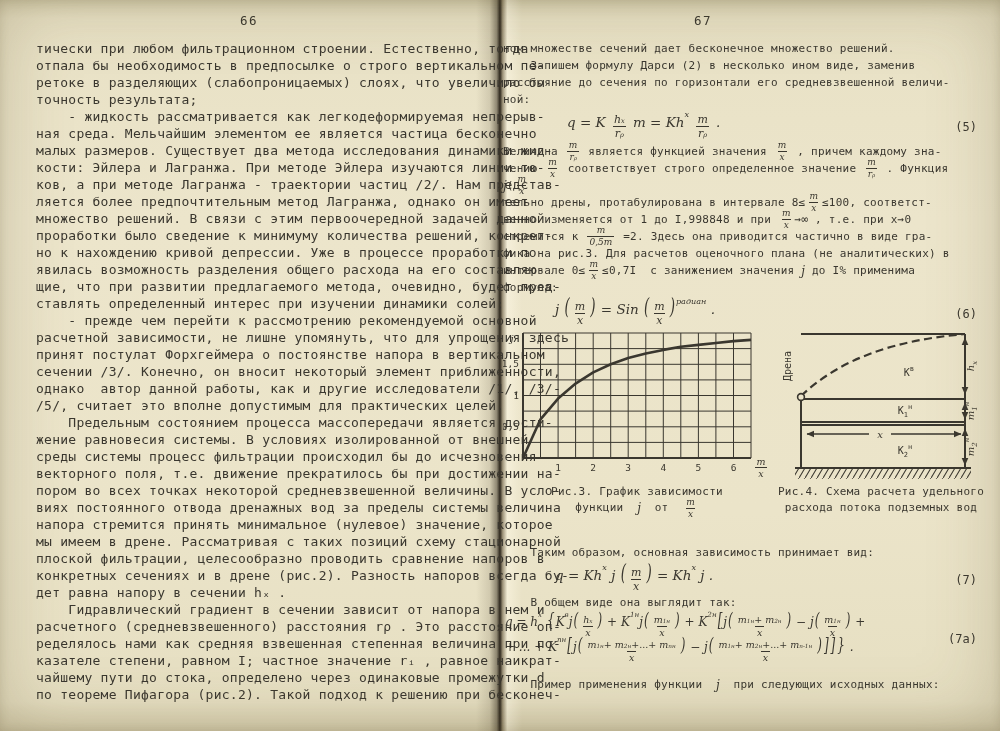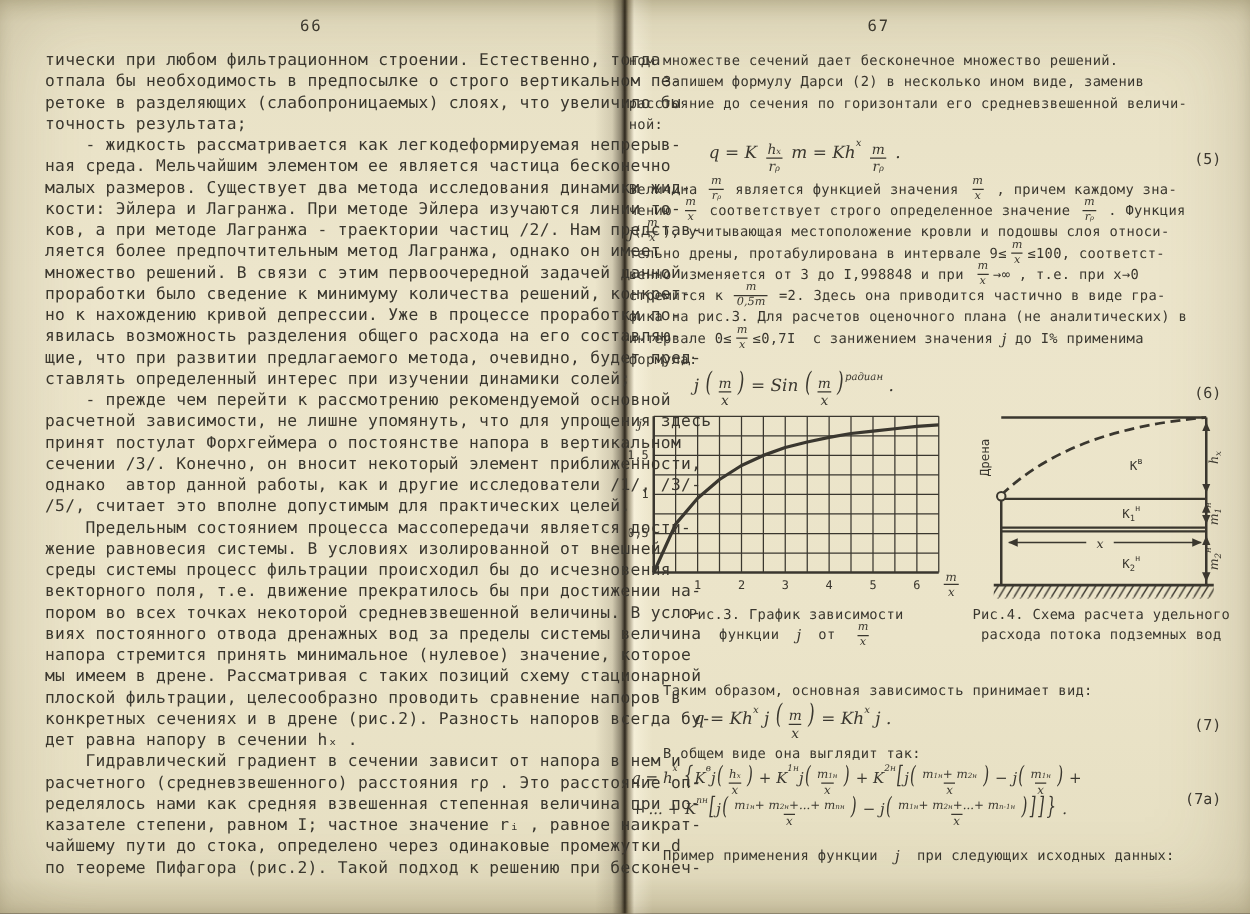--- a/index.html
+++ b/index.html
@@ -103,23 +103,23 @@
         </div>
         <div class="formula" style="margin-top: 6px; margin-bottom: 4px;">
           <div class="ftokswrap" style="margin-left: 64px;">
             <div class="ftoks"><span>q = K </span><span class="frac"><span class="fn"><span>h</span><sub class="fsub">x</sub></span><span class="fd"><span>r</span><sub class="fsub">ρ</sub></span></span><span> m = Kh</span><sub class="fsub">x</sub><span> </span><span class="frac"><span class="fn">m</span><span class="fd"><span>r</span><sub class="fsub">ρ</sub></span></span><span> .</span></div>
           </div>
           <span class="fnum">(5)</span>
         </div>
         <div>
           <div class="rline"><span>Величина </span><span class="frac"><span class="fn">m</span><span class="fd"><span>r</span><sub class="fsub">ρ</sub></span></span><span> является функцией значения </span><span class="frac"><span class="fn">m</span><span class="fd">x</span></span><span> , причем каждому зна-</span></div>
           <div class="rline"><span>чению </span><span class="frac"><span class="fn">m</span><span class="fd">x</span></span><span> соответствует строго определенное значение </span><span class="frac"><span class="fn">m</span><span class="fd"><span>r</span><sub class="fsub">ρ</sub></span></span><span> . Функция</span></div>
-          <div class="rline"><span class="it">j</span><span>(</span><span class="frac"><span class="fn">m</span><span class="fd">x</span></span><span>), учитывающая местоположение кровли и подошвы слоя относи-</span></div>
-          <div class="rline"><span>тельно дрены, протабулирована в интервале 9≤</span><span class="frac"><span class="fn">m</span><span class="fd">x</span></span><span>≤100, соответст-</span></div>
-          <div class="rline"><span>венно изменяется от 3 до I,998848 и при </span><span class="frac"><span class="fn">m</span><span class="fd">x</span></span><span>→∞ , т.е. при x→0</span></div>
+          <div class="rline"><span class="it">j</span><span>(</span><span class="frac"><span class="fn">m</span><span class="fd">x</span></span></div>
+          <div class="rline"><span>тельно дрены, протабулирована в интервале 8≤</span><span class="frac"><span class="fn">m</span><span class="fd">x</span></span><span>≤100, соответст-</span></div>
+          <div class="rline"><span>венно изменяется от 1 до I,998848 и при </span><span class="frac"><span class="fn">m</span><span class="fd">x</span></span><span>→∞ , т.е. при x→0</span></div>
           <div class="rline"><span>стремится к </span><span class="frac"><span class="fn">m</span><span class="fd">0,5m</span></span><span> =2. Здесь она приводится частично в виде гра-</span></div>
           <div class="rline"><span>фика на рис.3. Для расчетов оценочного плана (не аналитических) в</span></div>
           <div class="rline"><span>интервале 0≤</span><span class="frac"><span class="fn">m</span><span class="fd">x</span></span><span>≤0,7I  с занижением значения </span><span class="it">j</span><span> до I% применима</span></div>
           <div class="rline"><span>формула:</span></div>
         </div>
         <div class="formula" style="margin-top: 5px;">
           <div class="ftokswrap" style="margin-left: 52px;">
             <div class="ftoks"><span>j </span><span class="bigb">(</span><span class="frac"><span class="fn">m</span><span class="fd">x</span></span><span class="bigb">)</span><span> = Sin </span><span class="bigb">(</span><span class="frac"><span class="fn">m</span><span class="fd">x</span></span><span class="bigb">)</span><sup class="fsup">радиан</sup><span> .</span></div>
           </div>
           <span class="fnum">(6)</span>

